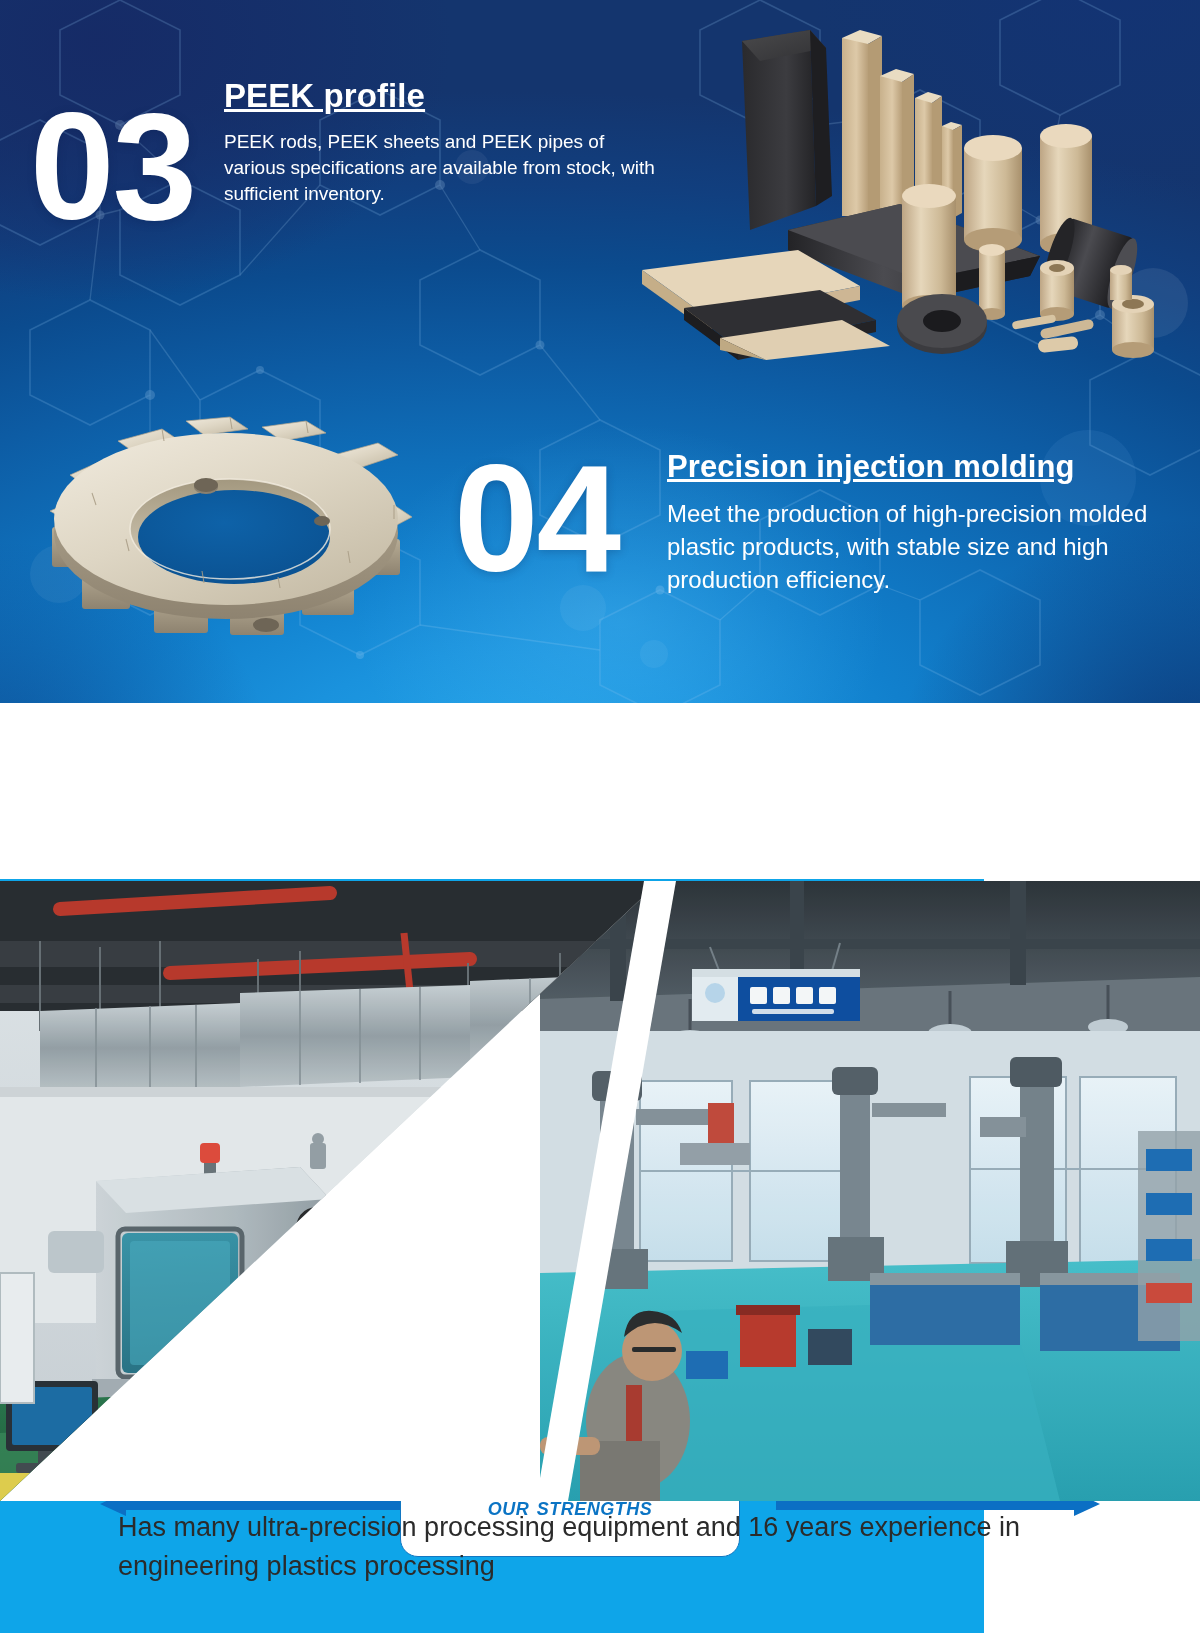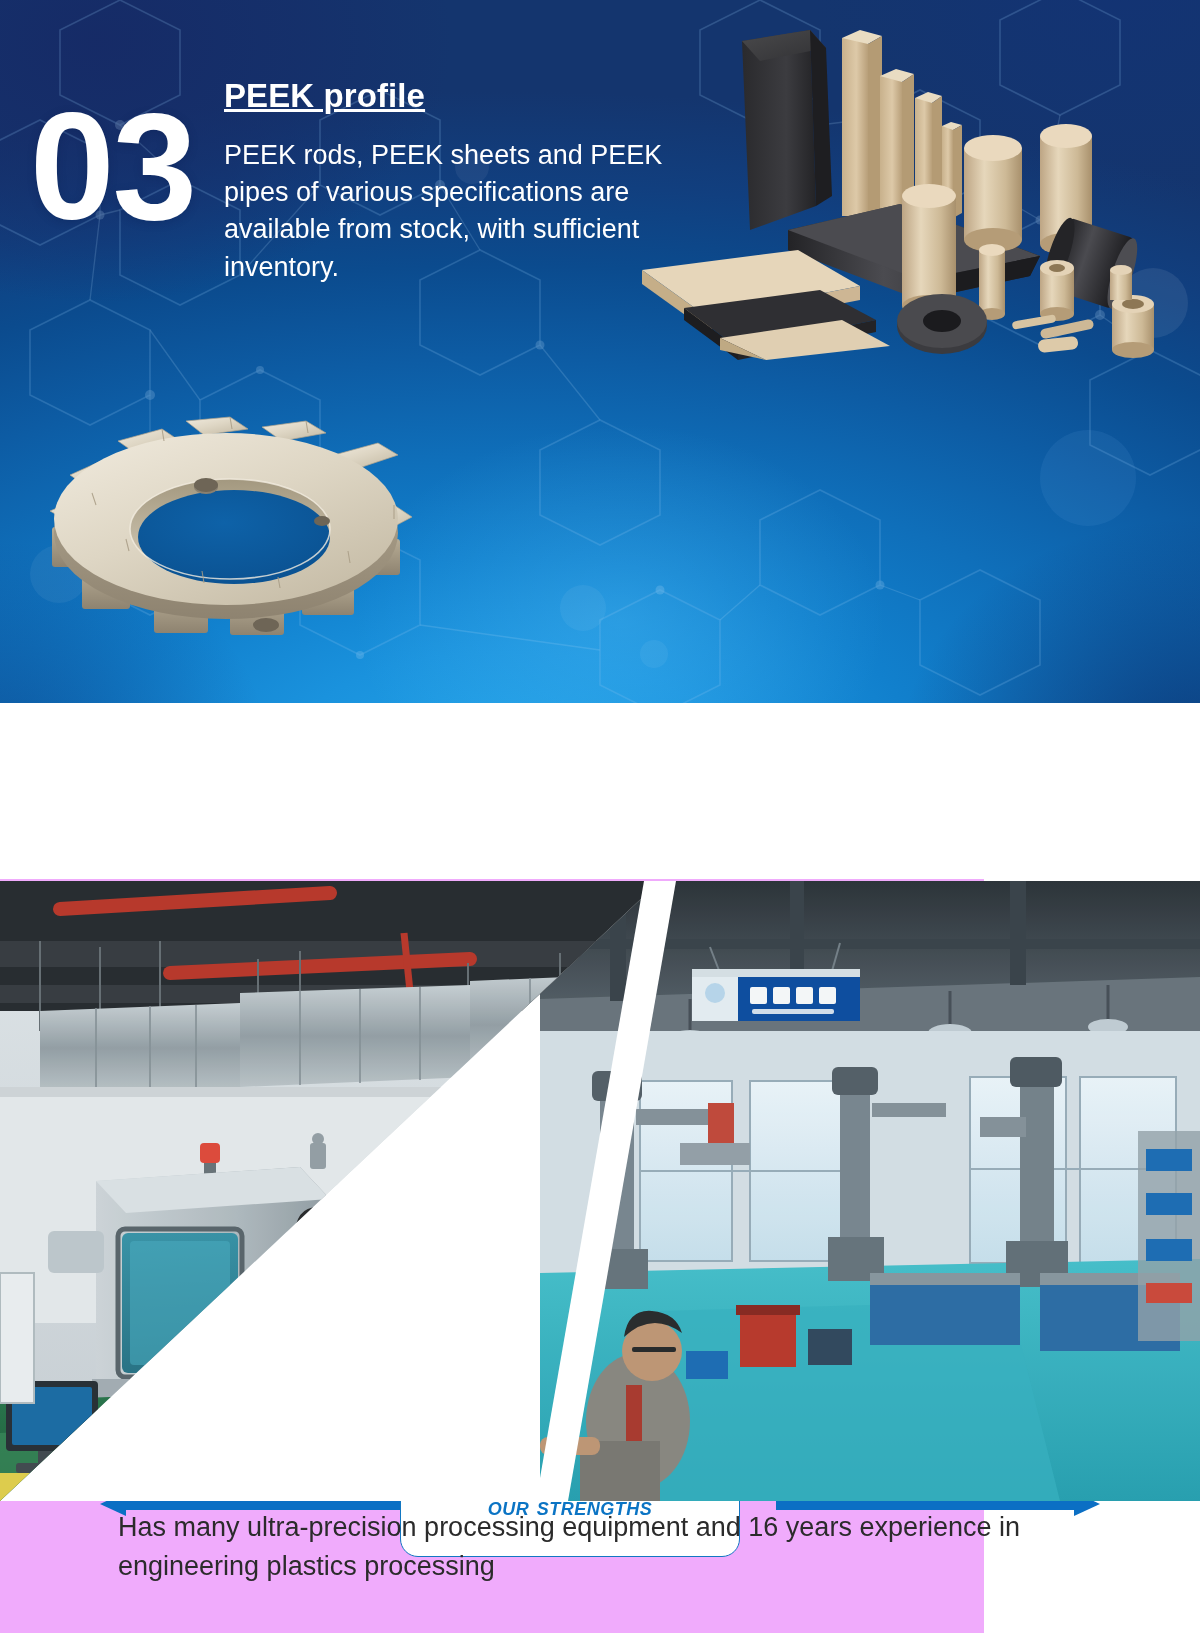--- a/index.html
+++ b/index.html
@@ -2,21 +2,21 @@
 <html><head>
 <meta charset="utf-8">
 <style>
   * { box-sizing: border-box; margin: 0; padding: 0; }
   html, body {
     width: 1200px; height: 1633px;
     background: #ffffff;
     font-family: "Liberation Sans", sans-serif;
     overflow: hidden;
   }
-  .page { position: relative; width: 984px; height: 1633px; background: #f0abfc; }
+  .page { position: relative; width: 984px; height: 1633px; background: #0ea5e9; }
 
   
   .hero {
     position: absolute; left: 0; top: 0; width: 1200px; height: 703px;
     overflow: hidden;
     background:
       radial-gradient(115% 95% at 42% 108%, #23a3e8 0%, #1a92dd 16%, #1180cd 30%, #0f6fba 45%, #0d5ca4 60%, #0b4b8e 74%, #113f7f 86%, #14356e 100%);
   }
   
   .hero-shadeTL {
@@ -51,22 +51,22 @@
     letter-spacing: -2px;
     text-shadow: 0 2px 10px rgba(0,24,70,.22);
   }
   .blk03 .bignum { left: 6px; top: 12px; }
   .blk03 .txtwrap { position: absolute; left: 200px; top: 0; width: 440px; }
   .h-title {
     font-size: 33px; font-weight: 700; color: #ffffff; line-height: 1.12;
     letter-spacing: .1px; white-space: nowrap; text-decoration: underline;
   }
   .h-body {
-    margin-top: 22px;
-    font-size: 27px; font-weight: 400; color: #ffffff; line-height: 1.38;
+    margin-top: 14px;
+    font-size: 19px; font-weight: 400; color: #ffffff; line-height: 1.38;
   }
 
   
   .gearimg { position: absolute; left: 34px; top: 393px; width: 410px; height: 270px; }
 
   
   .blk04 { position: absolute; left: 452px; top: 438px; width: 740px; height: 220px; }
   .blk04 .bignum { left: 2px; top: 4px; }
   .blk04 .txtwrap { position: absolute; left: 215px; top: 12px; width: 520px; }
   .blk04 .h-title { font-size: 31px; }
@@ -405,20 +405,27 @@
           <line x1="360" y1="112" x2="360" y2="126"></line>
           <line x1="128" y1="36" x2="130" y2="48"></line>
           <line x1="196" y1="24" x2="198" y2="36"></line>
           <line x1="272" y1="28" x2="274" y2="40"></line>
         </g>
 
         <ellipse cx="232" cy="232" rx="13" ry="7" fill="#6e6556"></ellipse>
       </svg>
     </div>
 
+    <div class="blk04">
+      <div class="bignum">04</div>
+      <div class="txtwrap">
+        <div class="h-title">Precision injection molding</div>
+        <div class="h-body">Meet the production of high-precision molded plastic products, with stable size and high production efficiency.</div>
+      </div>
+    </div>
   </section>
 
   <section class="banner">
     <svg class="arrowline" viewBox="0 0 1000 32" width="1000" height="32">
       <g fill="#0b6fc4">
         <polygon points="0,16 26,4 26,28"></polygon>
         <rect x="24" y="10" width="300" height="12"></rect>
         <rect x="676" y="10" width="300" height="12"></rect>
         <polygon points="1000,16 974,4 974,28"></polygon>
       </g>

